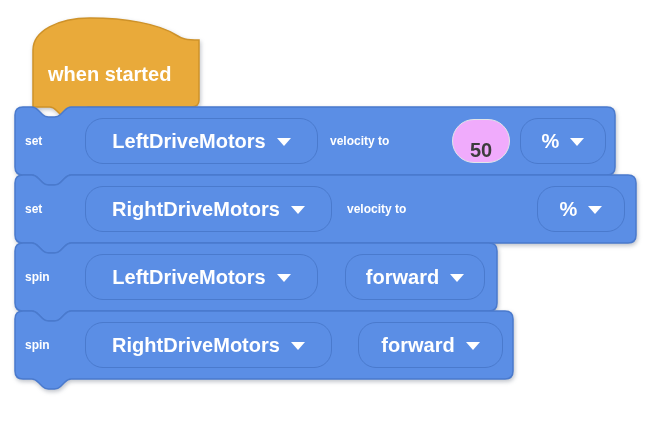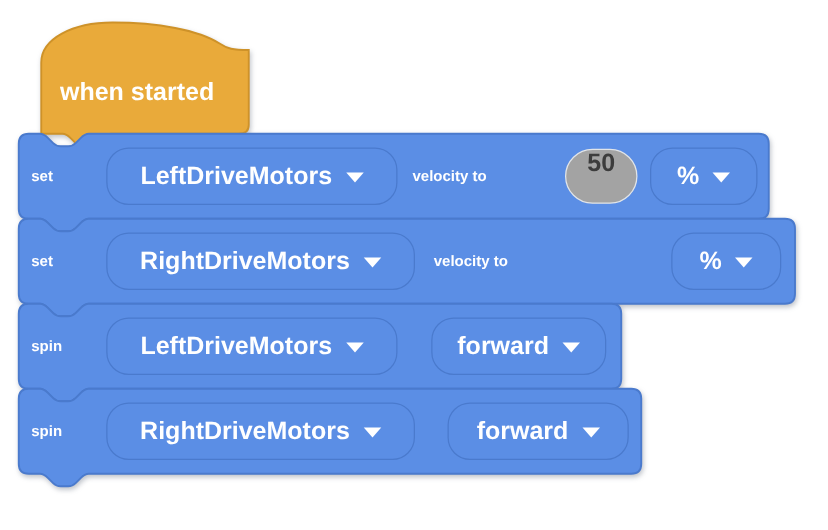--- a/index.html
+++ b/index.html
@@ -23,22 +23,22 @@
     border:1.5px solid var(--motion-stroke);border-radius:18px;
     display:flex;align-items:center;justify-content:center;gap:11px;
     color:#ffffff;font-size:20px;font-weight:700;white-space:nowrap;cursor:pointer;
   }
   .chev{
     width:0;height:0;border-left:7px solid transparent;border-right:7px solid transparent;
     border-top:8px solid #ffffff;margin-top:2px;flex:0 0 auto;
   }
   .oval{
     position:absolute;top:12px;height:44px;box-sizing:border-box;
-    background:#a3a3a3;border:1px solid #E2E5E8;border-radius:22px;
-    display:flex;align-items:flex-start;justify-content:center;
+    background:#f0abfc;border:1px solid #E2E5E8;border-radius:22px;
+    display:flex;align-items:flex-end;justify-content:center;
     color:var(--input-text);font-size:20px;font-weight:700;cursor:text;
   }
 </style>
 </head>
 <body>
 
 <div id="workspace">
   <div id="stack">
 
     <div class="block" style="left:15px;top:18px;width:166px;height:100px;margin-left:18px;">

